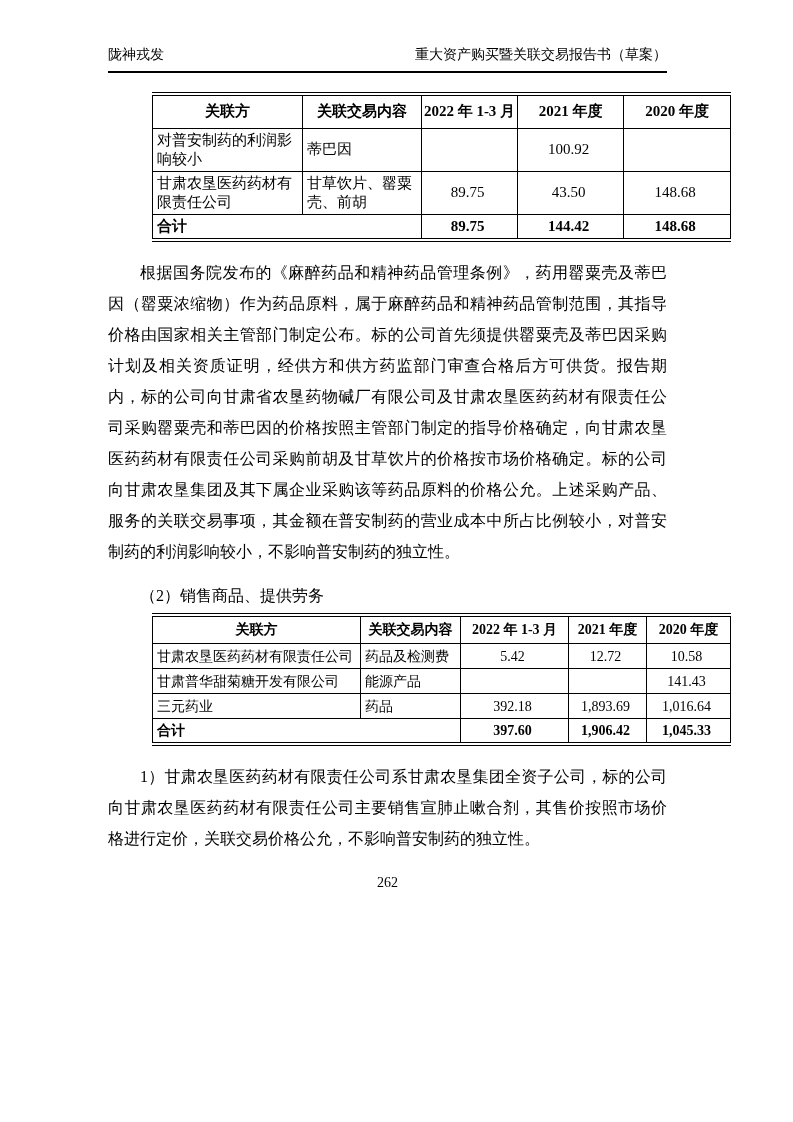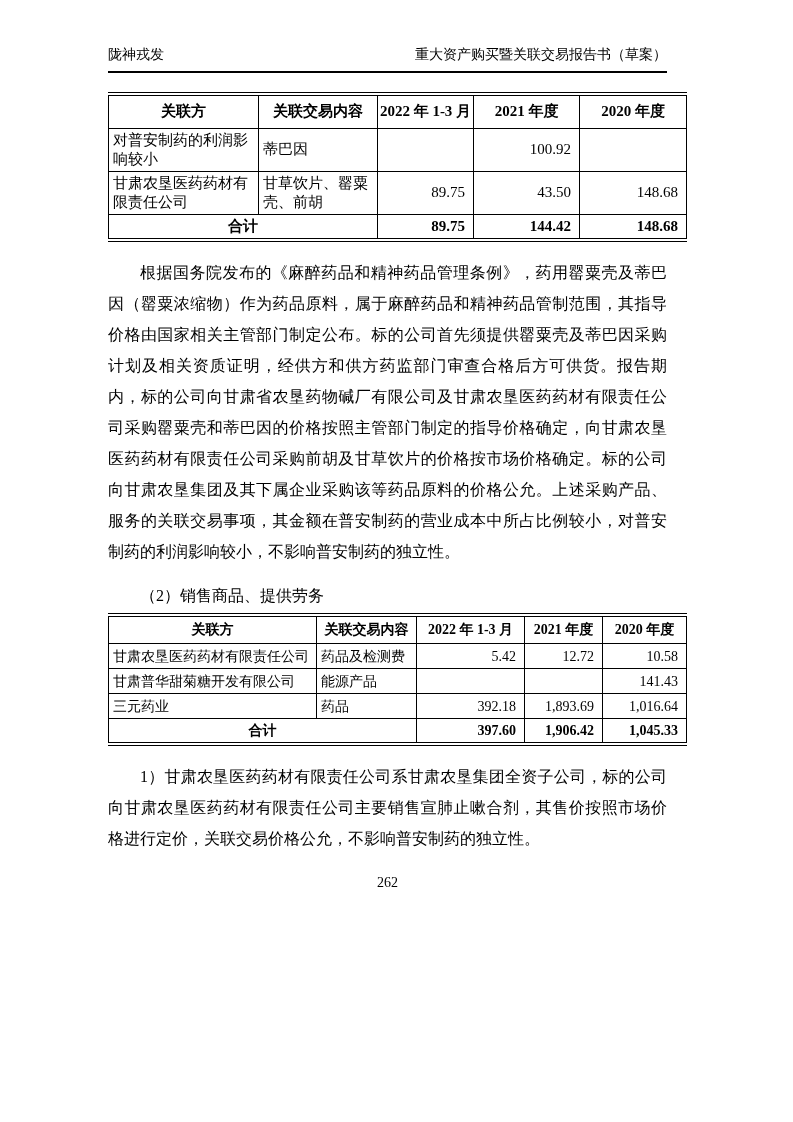--- a/index.html
+++ b/index.html
@@ -18,34 +18,35 @@
     font-size:14px; line-height:18px;
     padding-bottom:7px;
     border-bottom:2px solid #000;
   }
   table {
     width:578px;
     border-collapse:collapse;
     table-layout:fixed;
     border-top:4px double #000;
     border-bottom:4px double #000;
+    margin-left:44px;
   }
   .t1 { margin-top:19px; }
   .t2 { margin-top:2px; }
   th, td { border:1px solid #000; box-sizing:border-box; }
   th { font-weight:bold; text-align:center; white-space:nowrap; overflow:hidden; }
   .t1 th { font-size:15px; height:34px; }
   .t1 td { font-size:15px; line-height:19px; padding:2px 4px; vertical-align:middle; }
   .t2 th { font-size:14px; height:29px; }
   .t2 td { font-size:14px; height:25px; line-height:17px; padding:1px 4px; vertical-align:middle; }
   .tl  { text-align:left; }
-  .num { text-align:right; padding-right:8px !important; }
+  .num { text-align:center; padding-right:8px !important; }
   .total td { font-weight:bold; }
   .t1 .total td { height:25px; }
-  .lbl { text-align:center; }
+  .lbl { }
   .para {
     font-size:16px; line-height:31px;
     text-align:justify; text-justify:inter-character;
     text-indent:32px;
     margin:15px 0 0 0;
   }
   .heading { font-size:16px; line-height:31px; text-indent:32px; margin:13px 0 0 0; }
   .unit { font-size:14px; line-height:20px; text-align:right; margin:6px 2px 8px 0; }
   .pagenum { text-align:center; font-size:14px; margin-top:21px; }
 </style>

